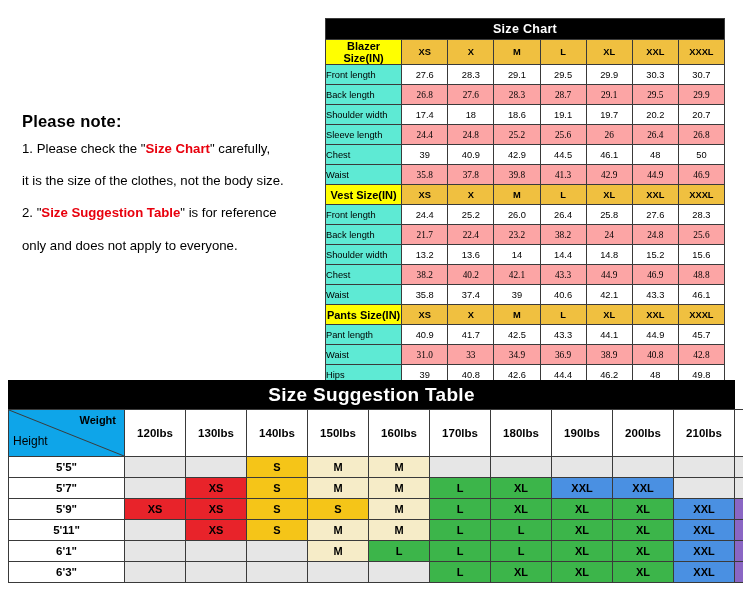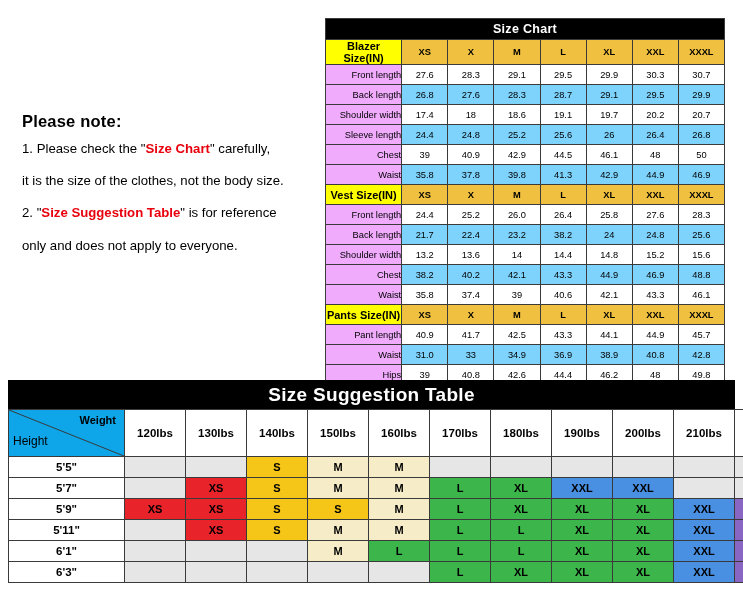--- a/index.html
+++ b/index.html
@@ -71,26 +71,26 @@
     background: #ffff00;
     font-weight: bold;
     font-size: 11px;
   }
   #size-chart .grp-col {
     background: #f0c040;
     font-weight: bold;
     font-size: 9.3px;
   }
   #size-chart .rowlabel {
-    background: #f0abfc;
-    text-align: right;
+    background: #5eead4;
+    text-align: left;
     font-size: 9.3px;
   }
   #size-chart .cell-a { background: #ffffff; }
-  #size-chart .cell-b { background: #7dd3fc; }
+  #size-chart .cell-b { background: #fca5a5; font-family: Liberation Serif, serif; }
   #size-chart col.c0 { width: 76px; }
   #size-chart col.cx { width: 46px; }
 
   
   #sugg-wrap {
     position: absolute;
     left: 8px;
     top: 380px;
     width: 727px;
   }

